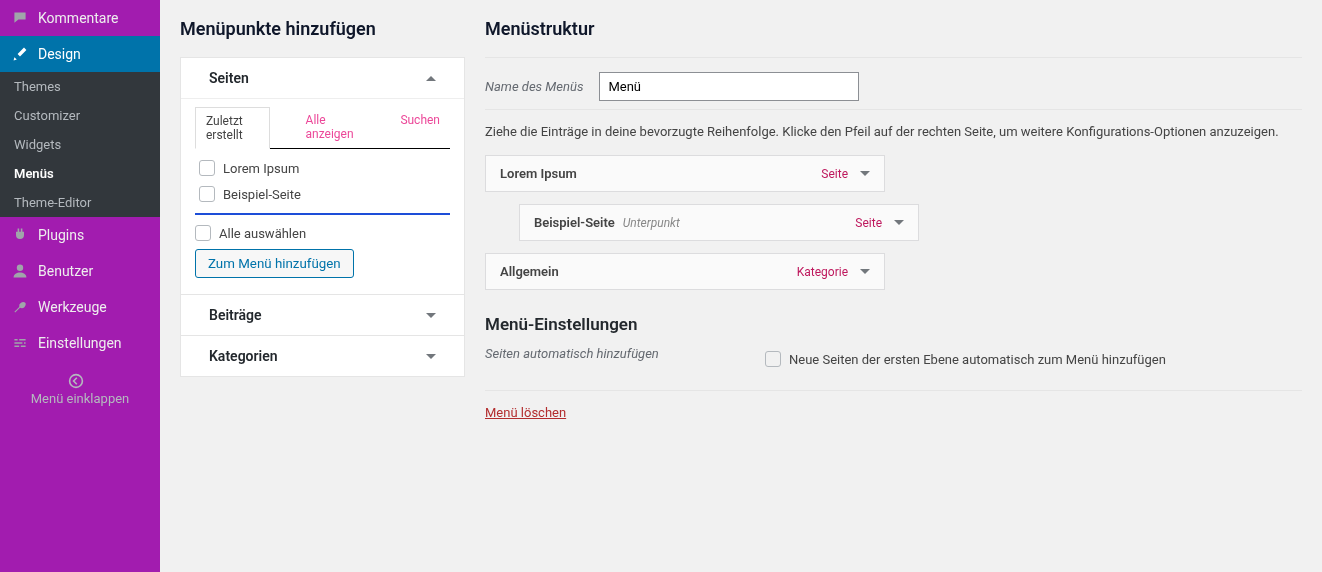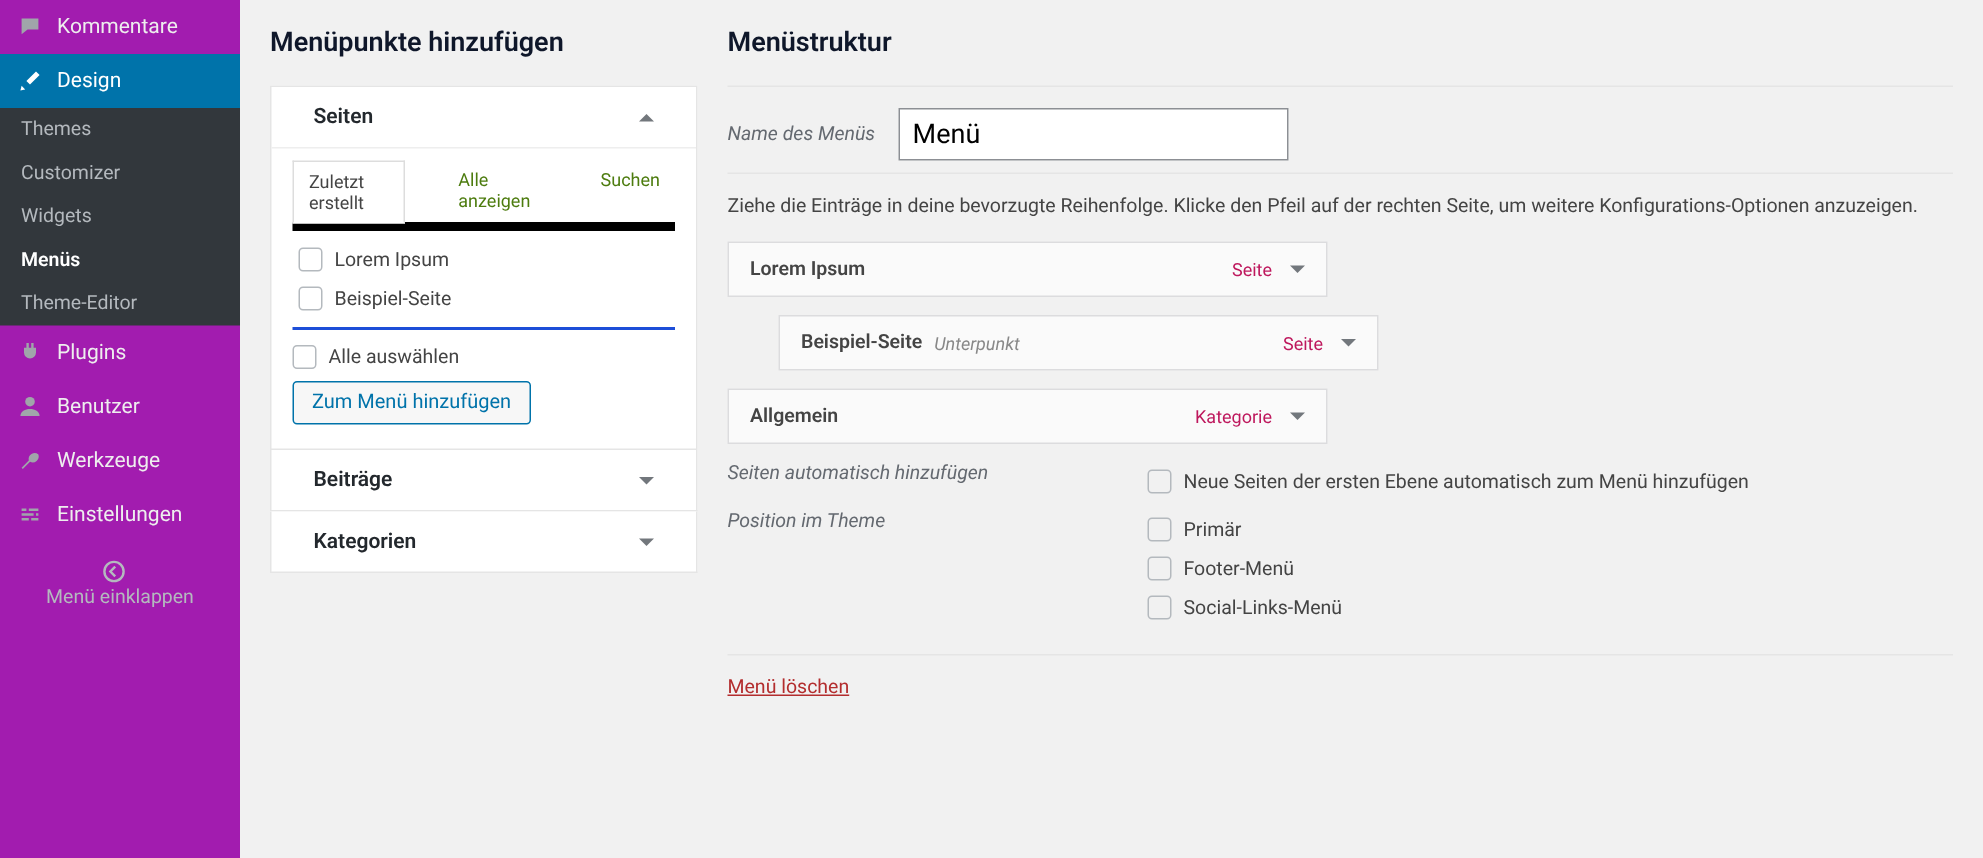--- a/index.html
+++ b/index.html
@@ -23,35 +23,35 @@
     .col-left { width:285px; flex:0 0 285px;}
     .col-right { flex:1; }
     h2 { font-size:18px; font-weight:600; color:#0f172a; margin:6px 0 18px 0;}
     h3 { font-size:17px; font-weight:600; color:#23282d; margin:24px 0 12px 0;}
 
     
     .box { background:#fff; border:1px solid #e5e5e5; border-top:1px solid #e5e5e5; }
     .box + .box { border-top:none; }
     .box-head { padding:12px 28px; font-weight:600; font-size:14px; color:#23282d; display:flex; justify-content:space-between; align-items:center; cursor:pointer;}
     .box-body { padding:8px 14px 14px; border-top:1px solid #eee;}
-    .tabs { display:flex; gap:26px; border-bottom:6px solid #000000; margin-bottom:6px; }
+    .tabs { display:flex; gap:26px; border-bottom:1px solid #000000; margin-bottom:6px; }
     .tab { padding:6px 10px; font-size:12px; cursor:pointer; }
     .tab.active { border:1px solid #ddd; border-bottom:1px solid #fff; margin-bottom:-1px; background:#fff;}
-    .tab.link { color:#4d7c0f;}
+    .tab.link { color:#ec4899;}
     .chk { display:flex; align-items:center; gap:8px; padding:5px 0 5px 4px;}
     .chk input { appearance:none; width:16px; height:16px; border:1px solid #b4b9be; border-radius:3px; cursor:pointer;}
     .select-all { padding:10px 0 2px 0; border-top:2px solid #1d4ed8; margin-top:6px; display:flex; align-items:center; justify-content:space-between; flex-wrap:wrap; gap:8px;}
     .btn-outline { border:1px solid #0073aa; background:#f7f7f7; color:#0073aa; padding:6px 12px; border-radius:3px; cursor:pointer; }
     .arrow { width:0;height:0;border-left:5px solid transparent;border-right:5px solid transparent;}
     .arrow.up{border-bottom:5px solid #72777c;}
     .arrow.down{border-top:5px solid #72777c;}
 
     
     .menu-name-row { display:flex; align-items:center; gap:16px; padding:14px 0 8px 0; border-top:1px solid #e5e5e5;border-bottom:1px solid #e5e5e5; margin-bottom:14px;}
-    .menu-name-row input { border:1px solid #8c8f94; padding:6px 8px; width:260px; font-size:18px;}
+    .menu-name-row input { border:1px solid #8c8f94; padding:6px 8px; width:260px; font-size:13px;}
     .menu-name-row label { font-style:italic; color:#646970;}
     .helper { font-size:13px; color:#444; margin:6px 0 16px 0;}
     .menu-items { padding-right:10px;}
     .mi { background:#fafafa; border:1px solid #dcdcde; display:flex; align-items:center; padding:10px 14px; margin-bottom:12px; cursor:pointer; }
     .mi .title { font-weight:600; font-size:13px;}
     .mi .subtitle { font-style:italic; color:#888; margin-left:8px; font-size:12px;}
     .mi .spacer{flex:1;}
     .mi .type{ font-size:12px; color:#be185d; margin-right:12px;}
     .mi.child { margin-left:34px;}
     .w-400{width:400px;}
@@ -206,46 +206,30 @@
         <span class="arrow down"></span>
       </div>
       <div class="mi w-400">
         <span class="title">Allgemein</span>
         <span class="spacer"></span>
         <span class="type">Kategorie</span>
         <span class="arrow down"></span>
       </div>
     </div>
 
+    <h3>Menü-Einstellungen</h3>
 
     <div class="settings-row">
       <div class="label">Seiten automatisch hinzufügen</div>
       <div>
         <label class="chk">
             <input type="checkbox" style="">
             <span>Neue Seiten der ersten Ebene automatisch zum Menü hinzufügen</span>
           </label>
       </div>
     </div>
 
-    <div class="settings-row">
-      <div class="label">Position im Theme</div>
-      <div>
-        <label class="chk">
-            <input type="checkbox" style="">
-            <span>Primär</span>
-          </label>
-        <label class="chk">
-            <input type="checkbox" style="">
-            <span>Footer-Menü</span>
-          </label>
-        <label class="chk">
-            <input type="checkbox" style="">
-            <span>Social-Links-Menü</span>
-          </label>
-      </div>
-    </div>
 
     <div class="footer-bar">
       <a class="danger">Menü löschen</a>
     </div>
   </div>
 </div>
 
 </body></html>

